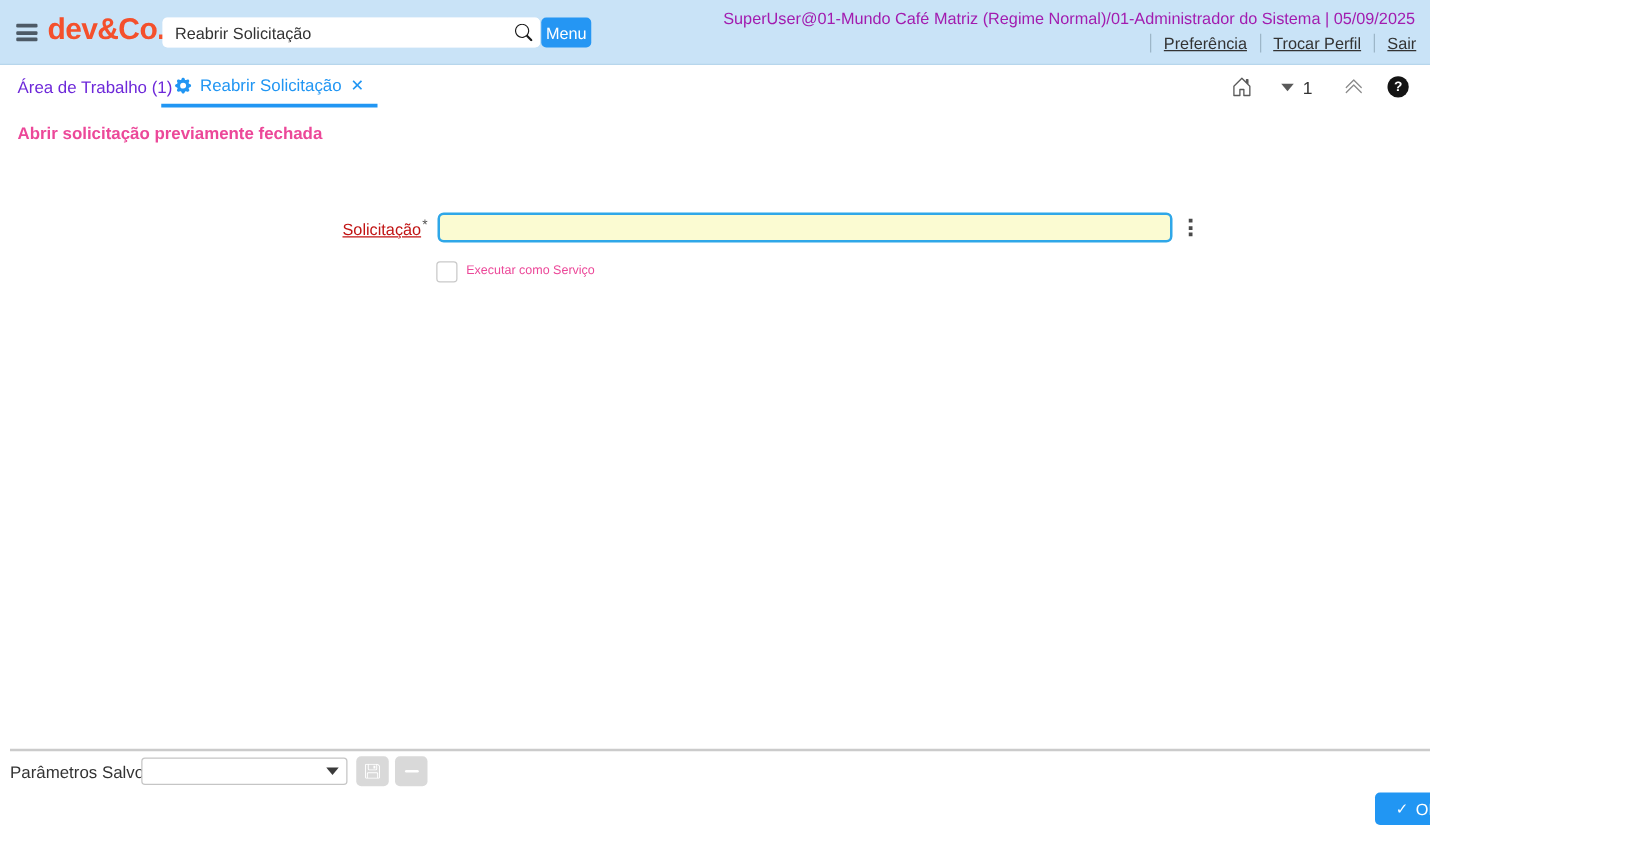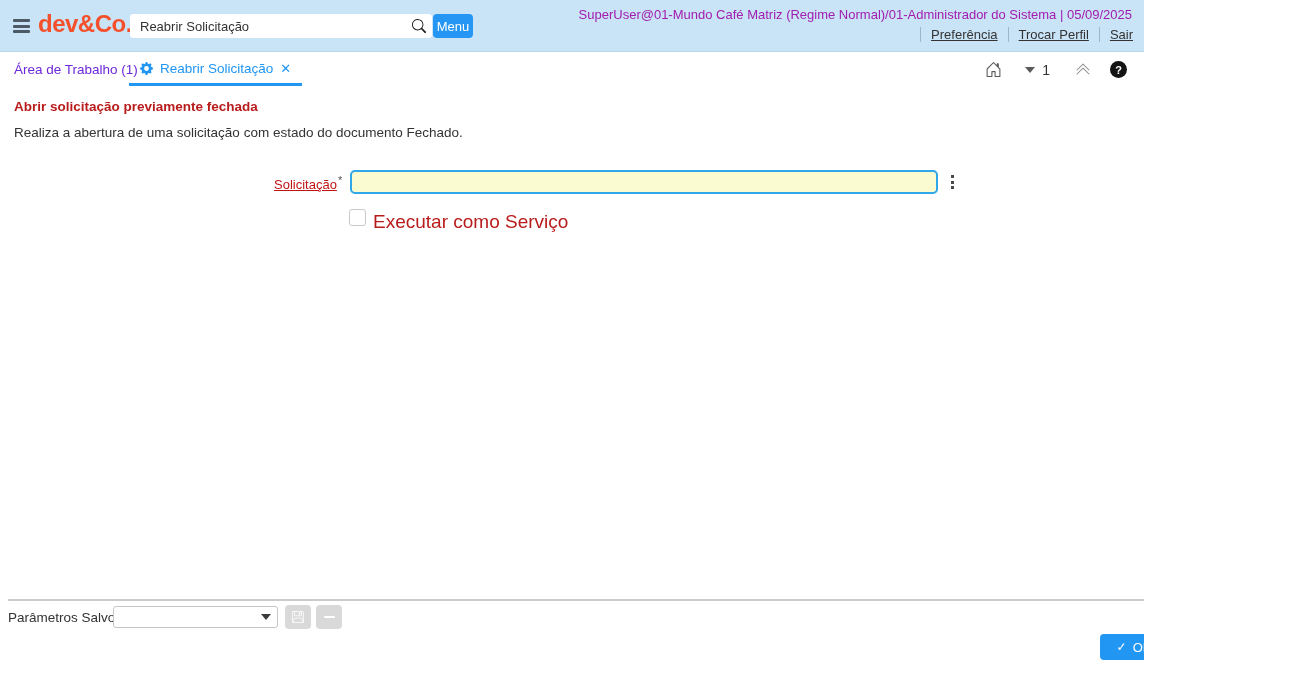--- a/index.html
+++ b/index.html
@@ -33,30 +33,30 @@
   .home-btn { width:18px; height:18px; cursor:pointer; }
   .home-btn svg { width:17px; height:17px; fill:#5a5a5a; }
   .win-select { display:flex; align-items:center; margin-left:22px; cursor:pointer; }
   .caret-down { width:0; height:0; border-left:5px solid transparent; border-right:5px solid transparent; border-top:6px solid #5a5a5a; margin-right:7px; }
   .win-count { font-size:14px; color:#333; }
   .collapse-btn { margin-left:25px; width:17px; height:17px; cursor:pointer; }
   .collapse-btn svg { width:16px; height:16px; fill:#8a8a8a; }
   .help-btn { margin-left:18px; width:17px; height:17px; border-radius:50%; background:#141414; color:#fff; font-size:11px; font-weight:bold; display:flex; align-items:center; justify-content:center; cursor:pointer; }
 
   
-  .process-title { position:absolute; left:14px; top:99px; font-size:13.5px; font-weight:bold; color:#b91c1c; }
+  .process-title { position:absolute; left:14px; top:99px; font-size:13.5px; font-weight:bold; color:#ec4899; }
   .process-desc { position:absolute; left:14px; top:125px; font-size:13.5px; color:#333; }
   .field-label { position:absolute; left:274px; top:174px; font-size:13px; color:#c11313; cursor:pointer; }
   .field-label .lbl { text-decoration:underline; }
   .field-label sup { color:#555; font-size:11px; text-decoration:none; margin-left:1px; }
   .solicitacao-input { position:absolute; left:350px; top:170px; width:588px; height:24px; background:#fbfbd2; border:2px solid #2fa7e8; border-radius:5px; outline:none; padding:0 8px; font-size:13px; font-family:"Liberation Sans", sans-serif; color:#333; }
   .kebab { position:absolute; left:951px; top:175px; width:4px; height:14px; display:flex; flex-direction:column; justify-content:space-between; cursor:pointer; }
   .kebab span { width:3px; height:3px; background:#4a4a4a; }
   .service-check { position:absolute; left:349px; top:209px; width:17px; height:17px; background:#fff; border:1px solid #c9c9c9; border-radius:3px; cursor:pointer; }
-  .service-label { position:absolute; left:373px; top:211px; font-size:19px; color:#b91c1c; }
+  .service-label { position:absolute; left:373px; top:211px; font-size:10px; color:#ec4899; }
 
   
   .footer-divider { position:absolute; left:8px; top:599px; width:1284px; height:2px; background:#cbcbcb; }
   .params-label { position:absolute; left:8px; top:610px; font-size:13.5px; color:#333; }
   .params-combo { position:absolute; left:113px; top:606px; width:165px; height:22px; background:#fff; border:1px solid #c5c5c5; border-radius:3px; display:flex; }
   .params-combo-text { flex:1; }
   .params-combo-btn { width:22px; display:flex; align-items:center; justify-content:center; cursor:pointer; }
   .combo-caret { width:0; height:0; border-left:5px solid transparent; border-right:5px solid transparent; border-top:6px solid #3a3a3a; }
   .icon-btn { position:absolute; top:605px; width:26px; height:24px; background:#d9d9d9; border:none; border-radius:4px; display:flex; align-items:center; justify-content:center; }
   .save-params-btn { left:285px; }
@@ -123,21 +123,20 @@
         <svg viewBox="0 0 16 16">
             <path d="M7.646 2.646a.5.5 0 0 1 .708 0l6 6a.5.5 0 0 1-.708.708L8 3.707 2.354 9.354a.5.5 0 1 1-.708-.708l6-6z"></path>
             <path d="M7.646 6.646a.5.5 0 0 1 .708 0l6 6a.5.5 0 0 1-.708.708L8 7.707l-5.646 5.647a.5.5 0 0 1-.708-.708l6-6z"></path>
           </svg>
       </span>
       <span class="help-btn">?</span>
     </div>
   </div>
 
   <div class="process-title">Abrir solicitação previamente fechada</div>
-  <div class="process-desc">Realiza a abertura de uma solicitação com estado do documento Fechado.</div>
 
   <label class="field-label"><span class="lbl">Solicitação</span><sup>*</sup></label>
   <input type="text" class="solicitacao-input" value="" style="">
   <div class="kebab">
     <span></span>
       <span></span>
       <span></span>
   </div>
 
   <div class="service-check"></div>

